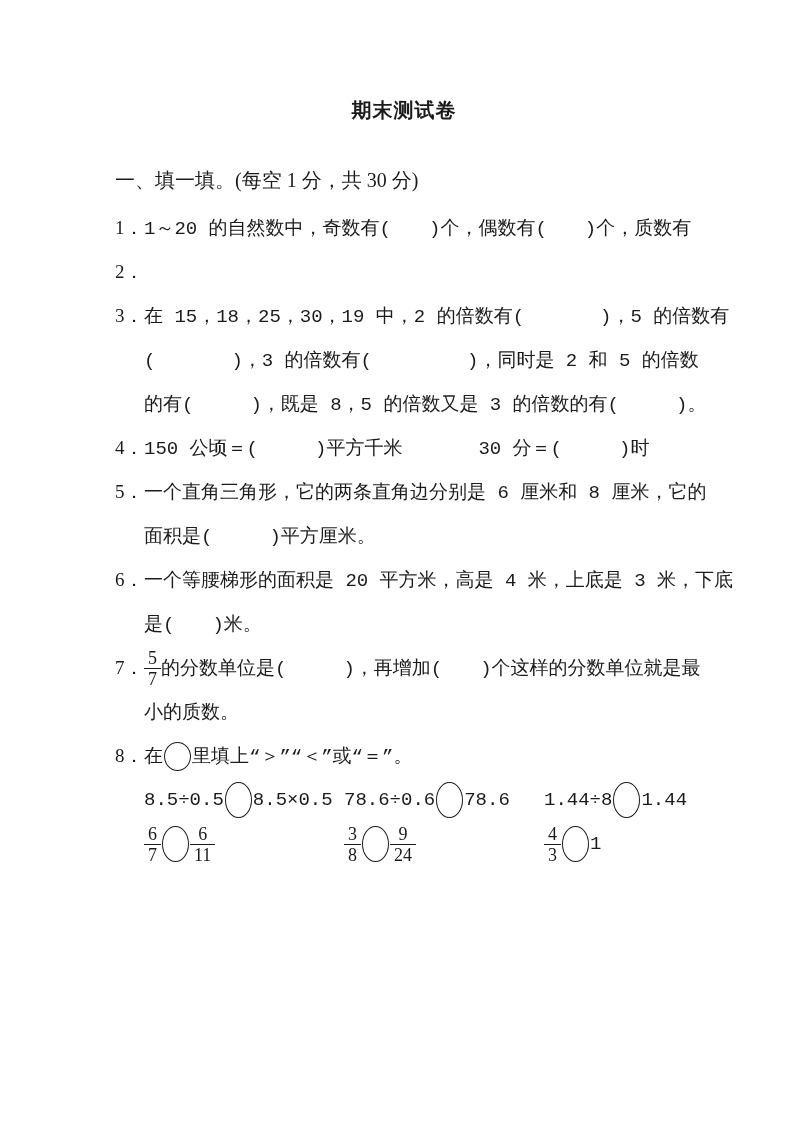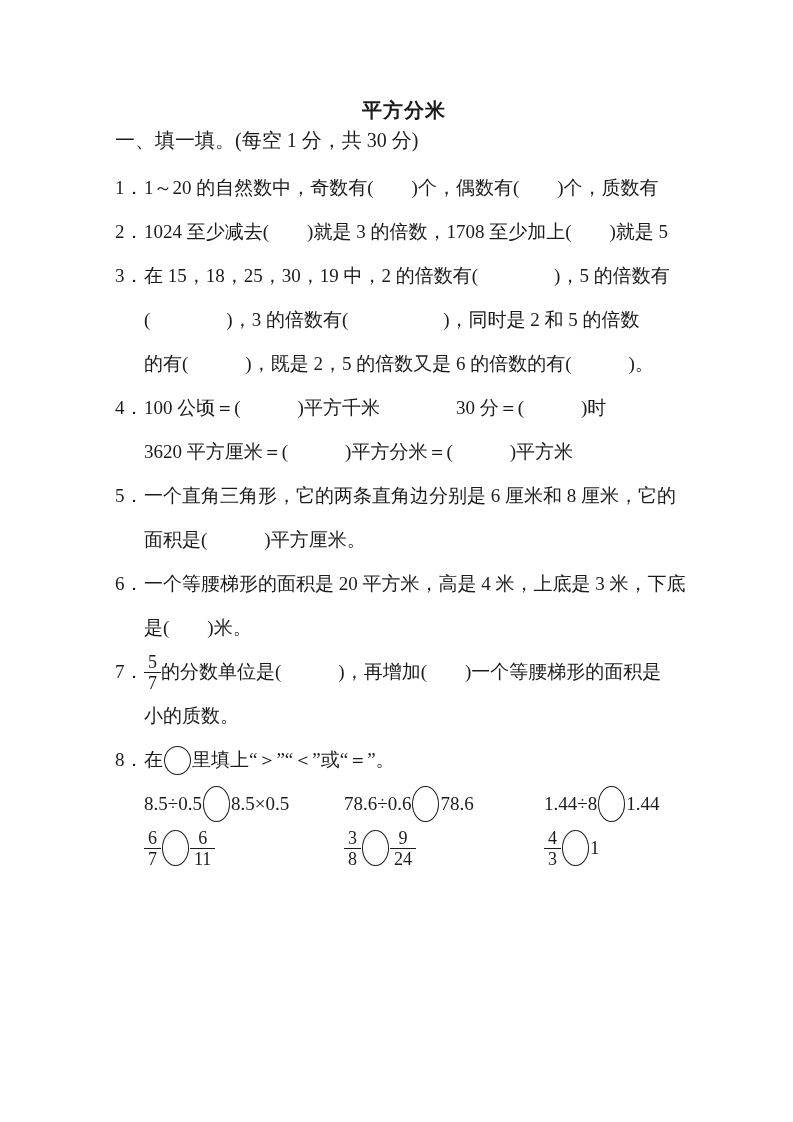--- a/index.html
+++ b/index.html
@@ -15,39 +15,40 @@
   }
   .content { padding:96px 100px 0 115px; box-sizing:border-box; }
   .doc-title {
     text-align:center;
     font-weight:bold;
     font-size:20px;
     height:28px; line-height:28px;
     letter-spacing:1px;
   }
   .section-heading {
+    margin-top:40px;
     font-size:20px;
     height:32px; line-height:32px;
     white-space:pre;
   }
   .questions { margin-top:10px; }
   .question { display:flex; align-items:flex-start; }
   .q-num {
     flex:0 0 29px;
     height:44px;
     display:flex; align-items:center;
     white-space:pre;
   }
   .q-body { flex:1 1 auto; min-width:0; }
   .line {
     height:44px;
     display:flex; align-items:center;
     white-space:pre;
   }
-  .txt { white-space:pre; }
+  .txt { white-space:pre;font-family:Liberation Mono, monospace; }
   .circle {
     display:inline-block;
     width:27px; height:36px;
     border:1.6px solid #1b1b1b;
     border-radius:50%;
     margin:0 1px;
     box-sizing:border-box;
     flex:0 0 auto;
   }
   .circle.sm { width:27px; height:29px; }
@@ -68,68 +69,66 @@
     align-items:center;
     width:200px;
     white-space:pre;
   }
 </style>
 </head>
 <body>
 
 <div class="page">
   <div class="content">
-    <div class="doc-title">平方分米</div>
+    <div class="doc-title">期末测试卷</div>
     <div class="section-heading">一、填一填。(每空 1 分，共 30 分)</div>
     <div class="questions">
         <div class="question">
           <div class="q-num">1．</div>
           <div class="q-body">
             <div class="line"><span class="txt">1～20 的自然数中，奇数有(　　)个，偶数有(　　)个，质数有</span></div>
           </div>
         </div>
         <div class="question">
           <div class="q-num">2．</div>
           <div class="q-body">
-            <div class="line"><span class="txt">1024 至少减去(　　)就是 3 的倍数，1708 至少加上(　　)就是 5</span></div>
           </div>
         </div>
         <div class="question">
           <div class="q-num">3．</div>
           <div class="q-body">
             <div class="line"><span class="txt">在 15，18，25，30，19 中，2 的倍数有(　　　　)，5 的倍数有</span></div>
             <div class="line"><span class="txt">(　　　　)，3 的倍数有(　　　　　)，同时是 2 和 5 的倍数</span></div>
-            <div class="line"><span class="txt">的有(　　　)，既是 2，5 的倍数又是 6 的倍数的有(　　　)。</span></div>
+            <div class="line"><span class="txt">的有(　　　)，既是 8，5 的倍数又是 3 的倍数的有(　　　)。</span></div>
           </div>
         </div>
         <div class="question">
           <div class="q-num">4．</div>
           <div class="q-body">
-            <div class="line"><span class="txt">100 公顷＝(　　　)平方千米　　　　30 分＝(　　　)时</span></div>
-            <div class="line"><span class="txt">3620 平方厘米＝(　　　)平方分米＝(　　　)平方米</span></div>
+            <div class="line"><span class="txt">150 公顷＝(　　　)平方千米　　　　30 分＝(　　　)时</span></div>
           </div>
         </div>
         <div class="question">
           <div class="q-num">5．</div>
           <div class="q-body">
             <div class="line"><span class="txt">一个直角三角形，它的两条直角边分别是 6 厘米和 8 厘米，它的</span></div>
             <div class="line"><span class="txt">面积是(　　　)平方厘米。</span></div>
           </div>
         </div>
         <div class="question">
           <div class="q-num">6．</div>
           <div class="q-body">
             <div class="line"><span class="txt">一个等腰梯形的面积是 20 平方米，高是 4 米，上底是 3 米，下底</span></div>
             <div class="line"><span class="txt">是(　　)米。</span></div>
           </div>
         </div>
         <div class="question">
           <div class="q-num">7．</div>
           <div class="q-body">
-            <div class="line"><span class="frac"><span class="num">5</span><span class="den">7</span></span><span class="txt">的分数单位是(　　　)，再增加(　　)一个等腰梯形的面积是</span></div>
+            <div class="line"><span class="frac"><span class="num">5</span><span class="den">7</span></span><span class="txt">的分数单位是(　　　)，再增加(　　)个这样的分数单位就是最</span></div>
             <div class="line"><span class="txt">小的质数。</span></div>
           </div>
         </div>
         <div class="question">
           <div class="q-num">8．</div>
           <div class="q-body">
             <div class="line"><span class="txt">在</span><span class="circle sm"></span><span class="txt">里填上“＞”“＜”或“＝”。</span></div>
             <div class="line"><span class="cmp-row"><span class="cmp-cell"><span class="txt">8.5÷0.5</span><span class="circle"></span><span class="txt">8.5×0.5</span></span><span class="cmp-cell"><span class="txt">78.6÷0.6</span><span class="circle"></span><span class="txt">78.6</span></span><span class="cmp-cell"><span class="txt">1.44÷8</span><span class="circle"></span><span class="txt">1.44</span></span></span></div>
             <div class="line"><span class="cmp-row"><span class="cmp-cell"><span class="frac"><span class="num">6</span><span class="den">7</span></span><span class="circle"></span><span class="frac"><span class="num">6</span><span class="den">11</span></span></span><span class="cmp-cell"><span class="frac"><span class="num">3</span><span class="den">8</span></span><span class="circle"></span><span class="frac"><span class="num">9</span><span class="den">24</span></span></span><span class="cmp-cell"><span class="frac"><span class="num">4</span><span class="den">3</span></span><span class="circle"></span><span class="txt">1</span></span></span></div>
           </div>

